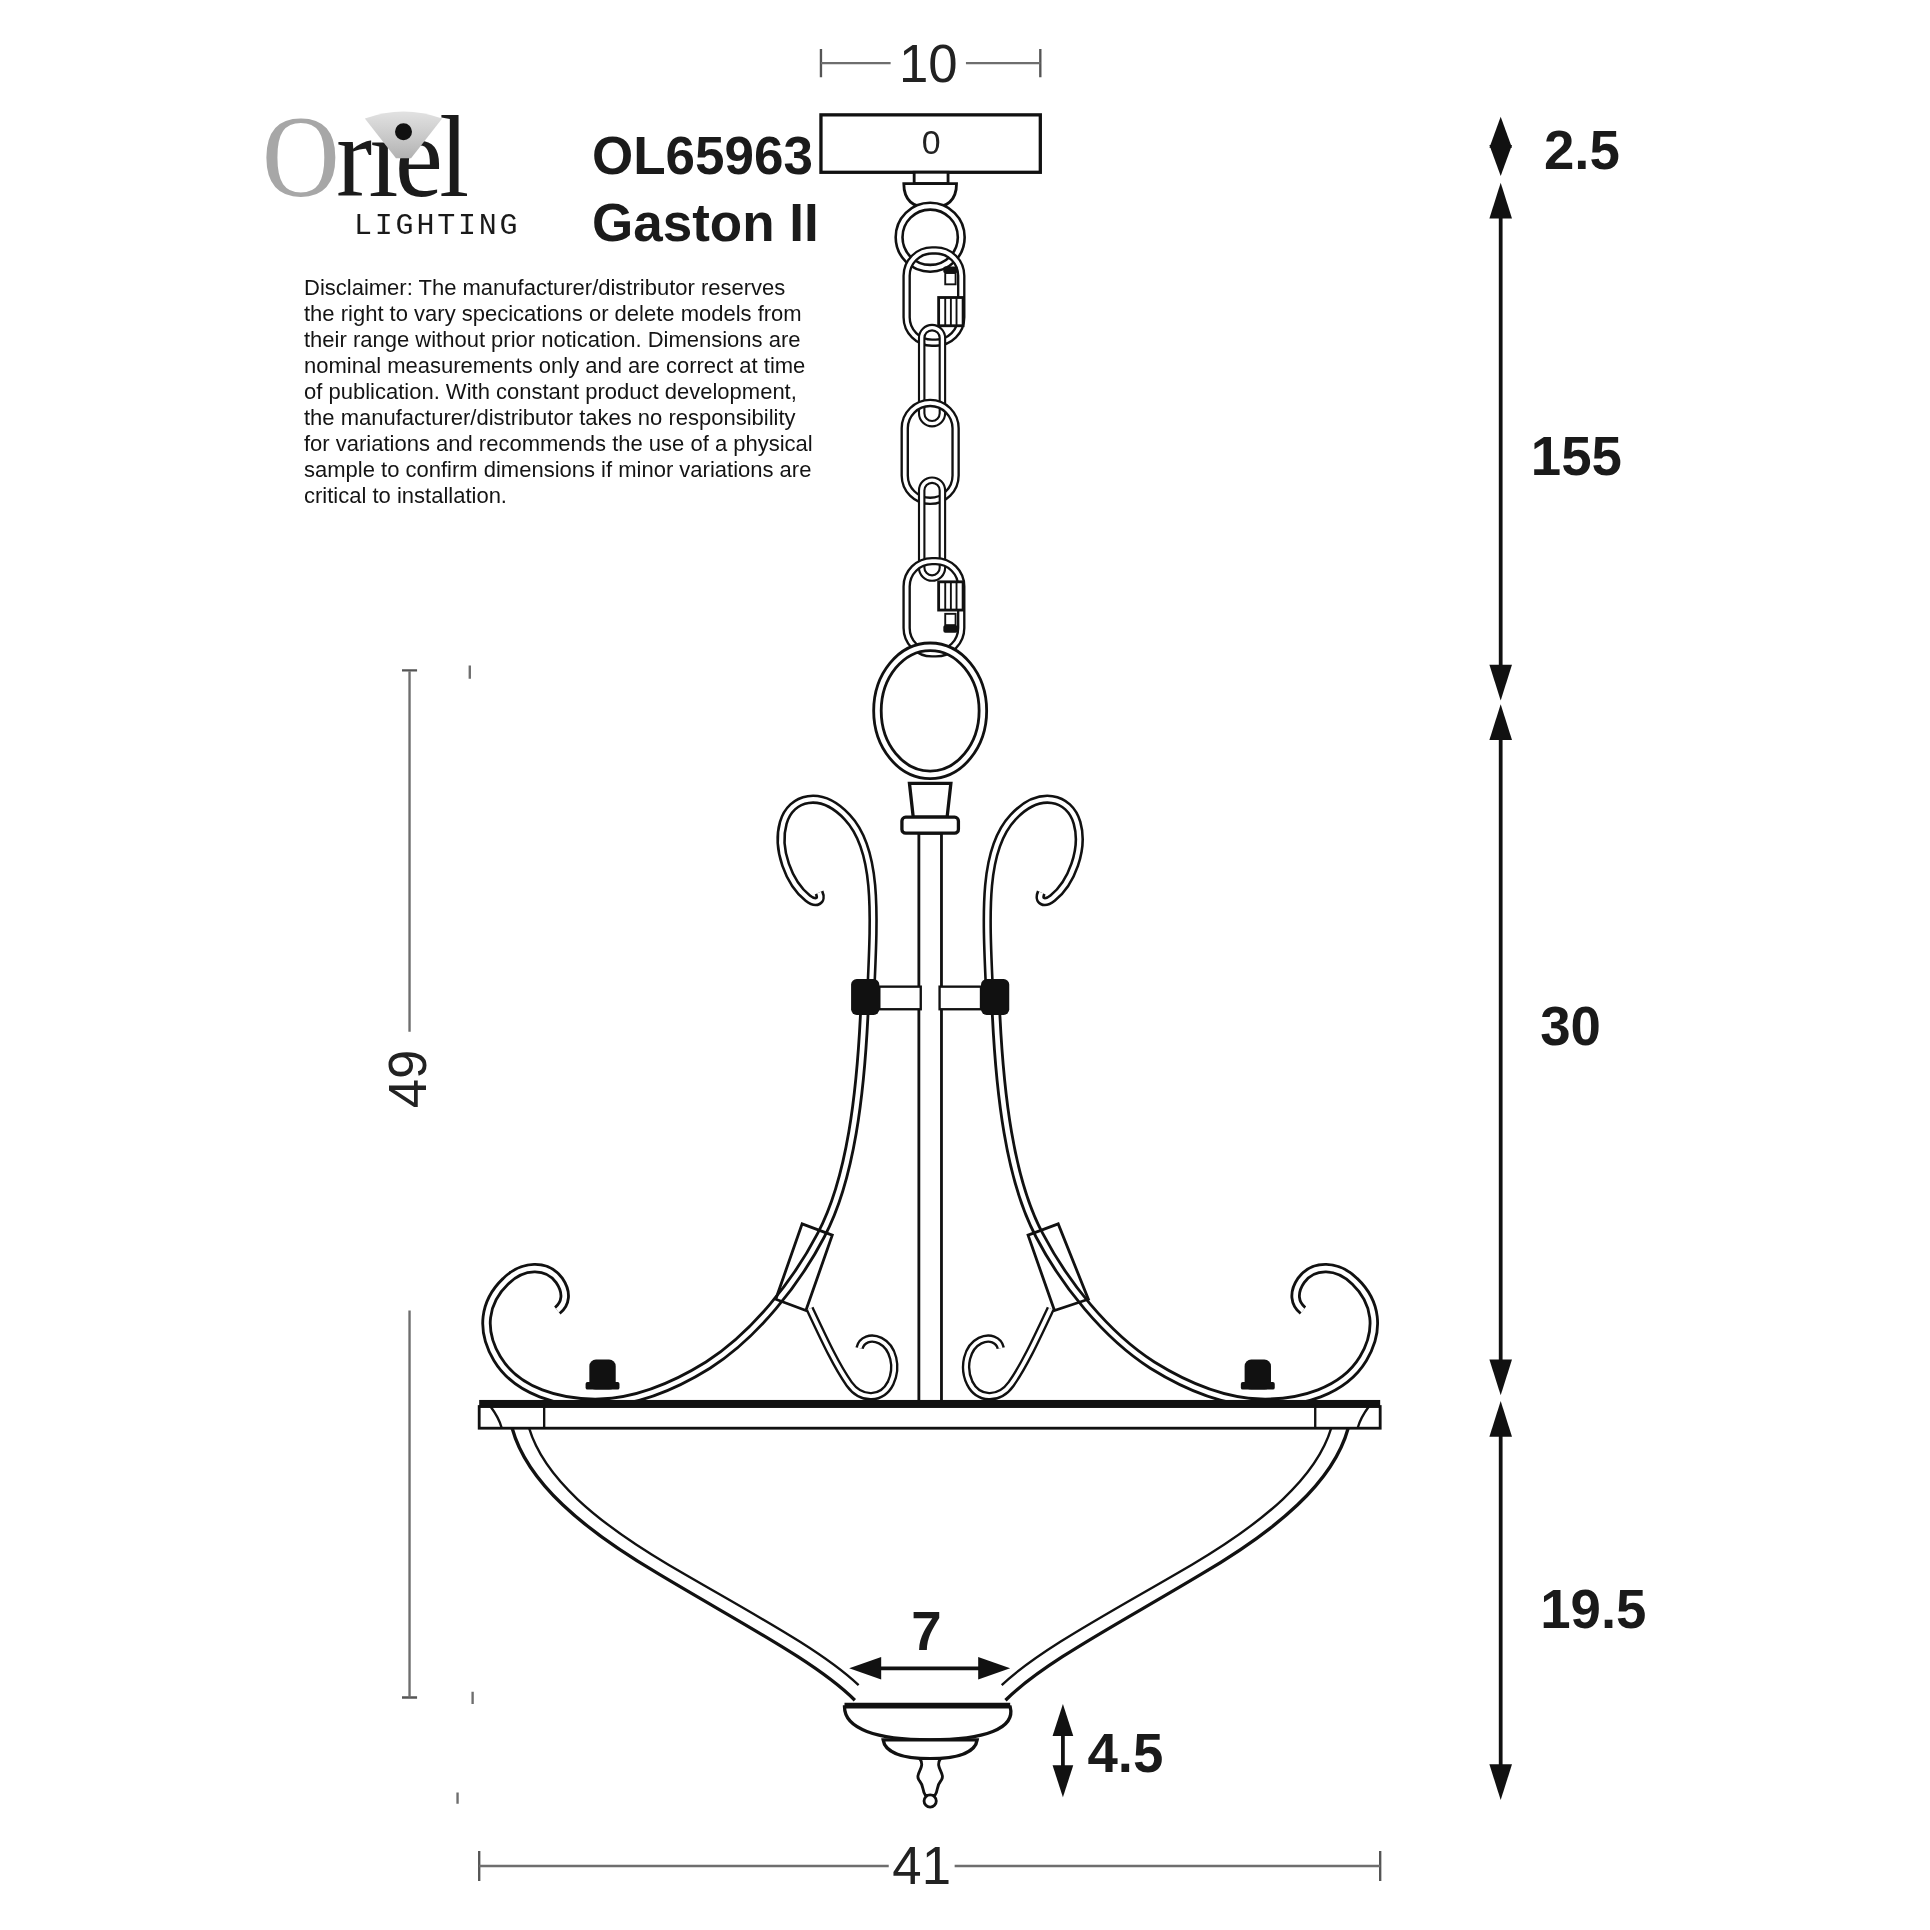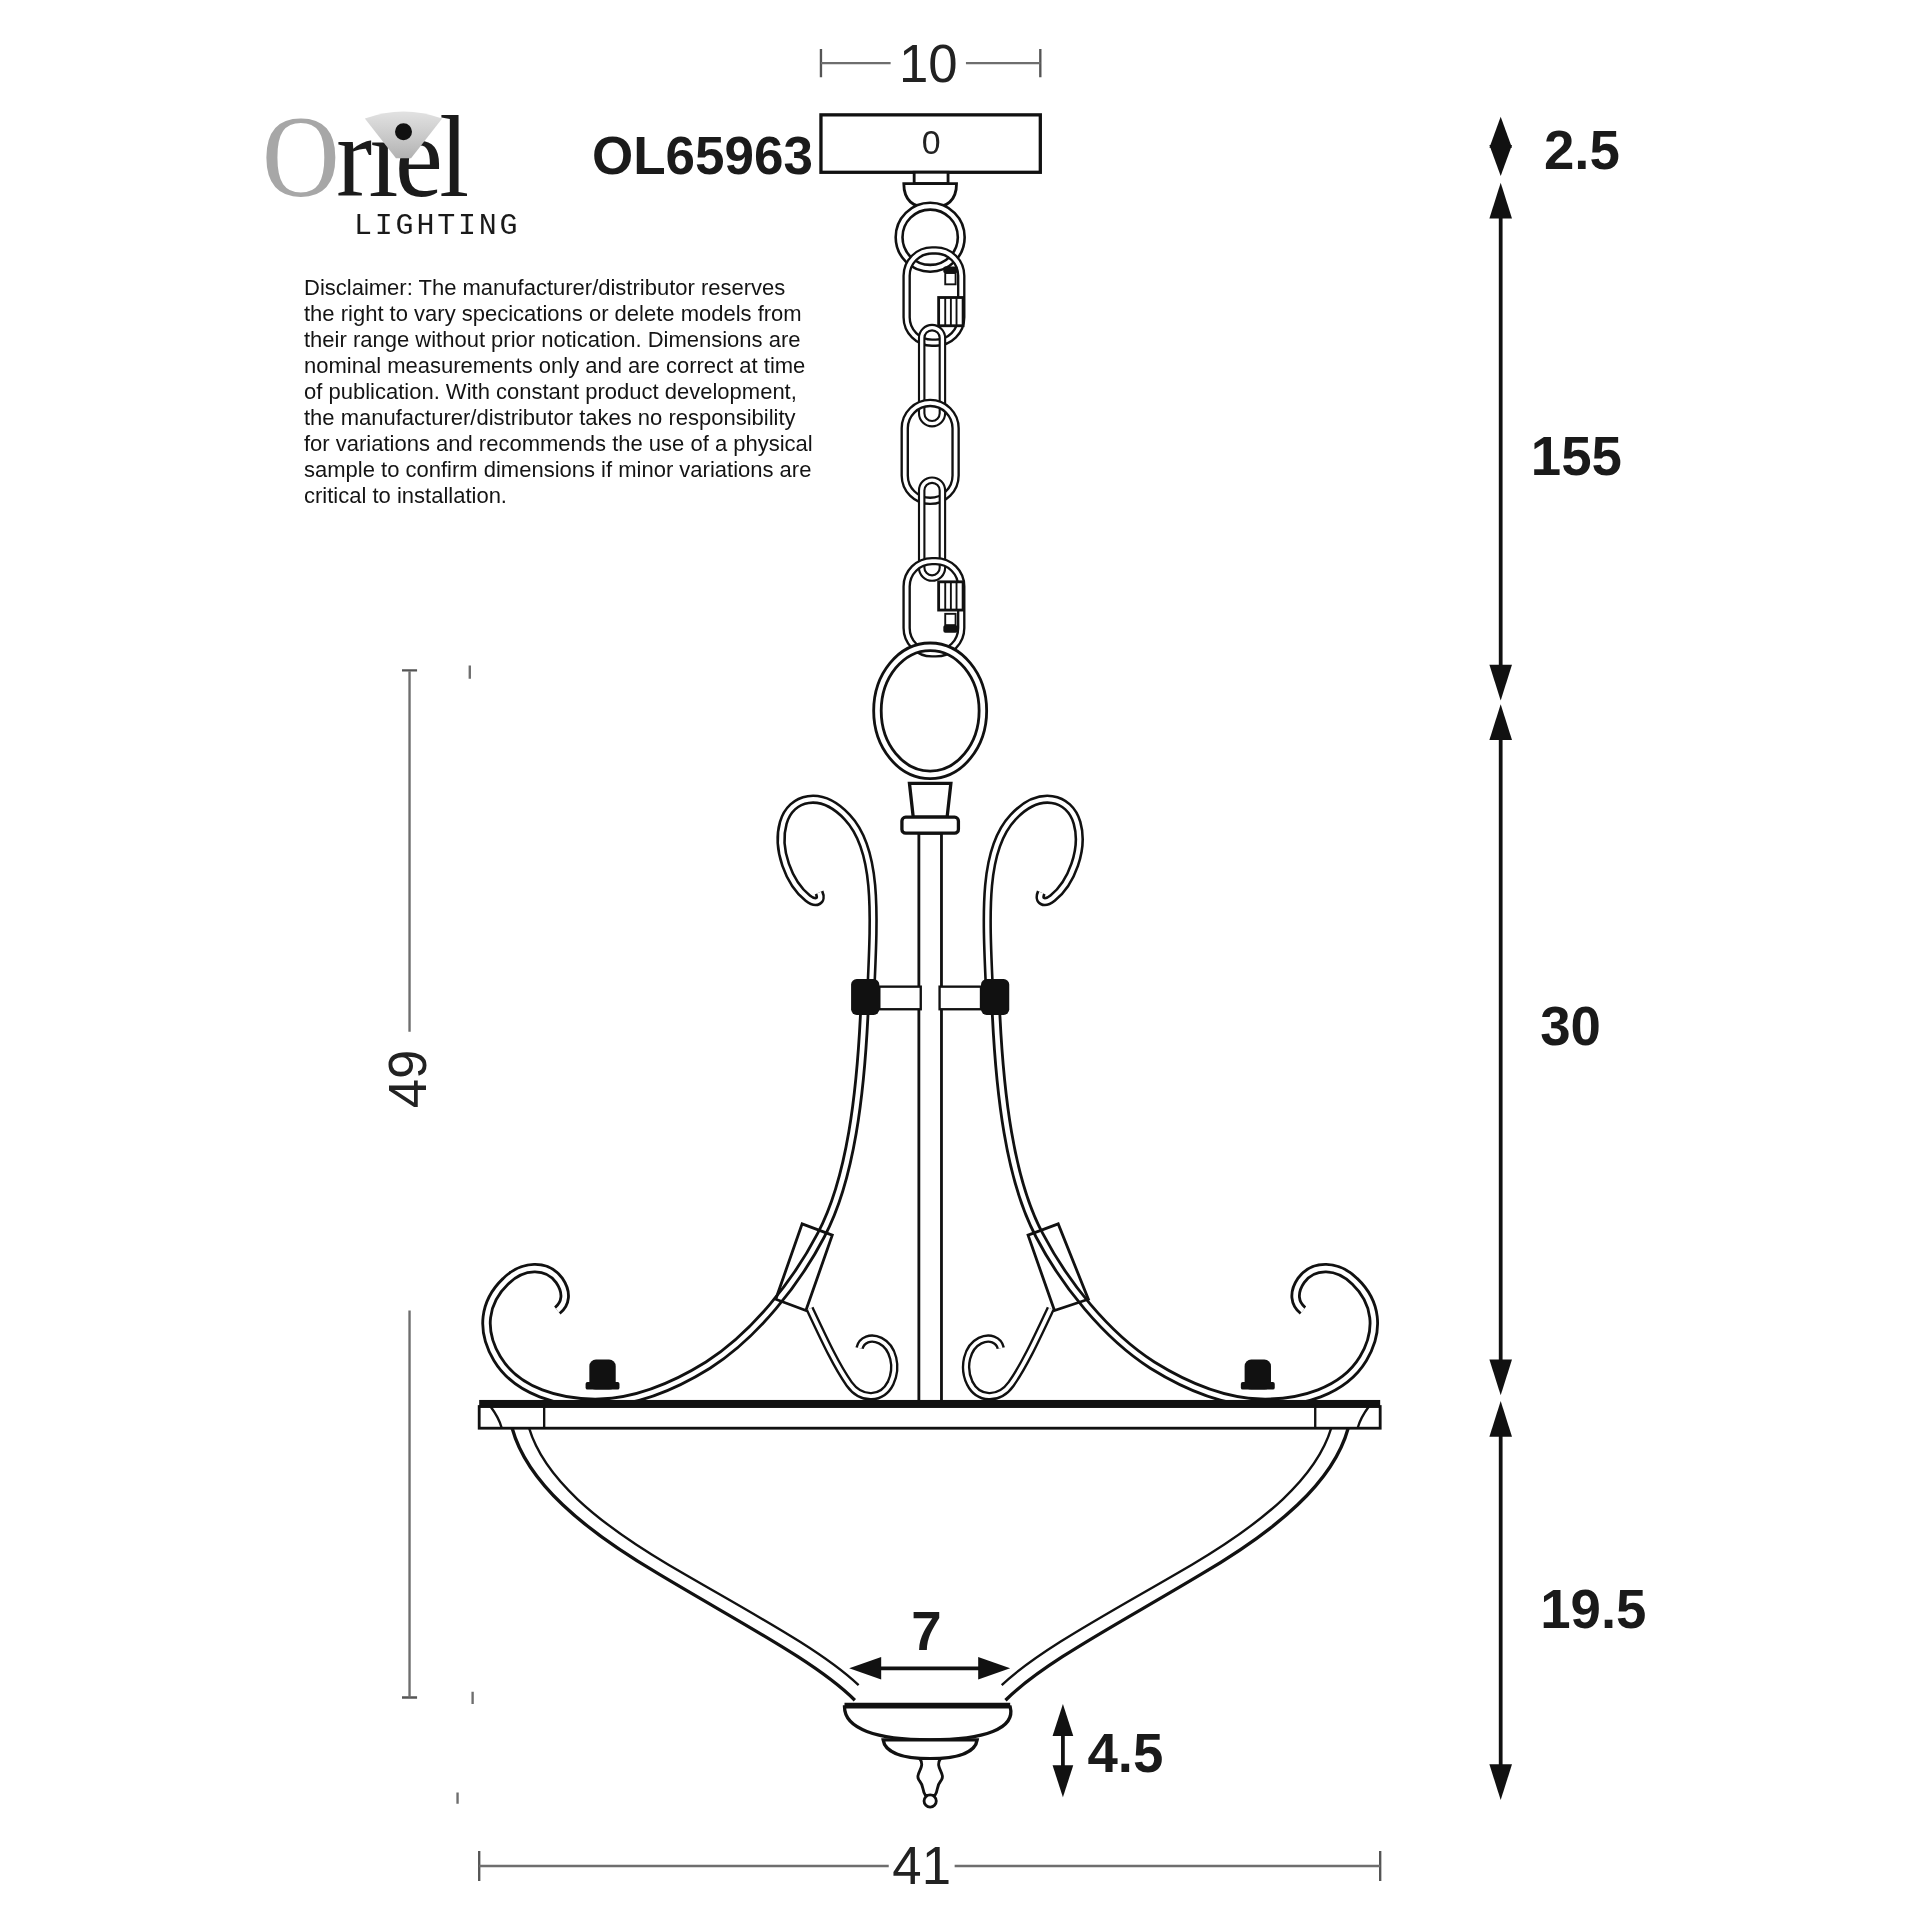--- a/index.html
+++ b/index.html
@@ -53,20 +53,21 @@
       <stop offset="1" stop-color="#b2b2b2"></stop>
     </linearGradient>
   </defs>
   <path d="M3,10 Q44,-5 85,10 L52,52 L36,52 Z" fill="url(#coneGrad)"></path>
   <circle cx="44" cy="24" r="9" fill="#111"></circle>
 </svg>
 <div class="abs logo-sub">LIGHTING</div>
 
 <div class="abs product">
   <div>OL65963</div>
+  <div>Gaston II</div>
 </div>
 
 <div class="abs disclaimer">Disclaimer: The manufacturer/distributor reserves the right to vary specications or delete models from their range without prior notication. Dimensions are nominal measurements only and are correct at time of publication. With constant product development, the manufacturer/distributor takes no responsibility for variations and recommends the use of a physical sample to confirm dimensions if minor variations are critical to installation.</div>
 
 <svg class="draw" width="1930" height="1930" viewBox="0 0 2050 2050">
 
   <defs>
 
     <path id="p-hook" d="M 924,1075 C 928,980 935,905 900,868 C 872,838 840,846 832,874 C 824,902 838,938 858,954 C 867,961 874,957 870,948"></path>
     <path id="p-arm" d="M 918,1077 C 914,1160 904,1252 872,1312 C 846,1362 802,1418 752,1450 C 707,1478 667,1489 637,1490 C 595,1491 549,1478 528,1443 C 510,1413 514,1383 537,1361 C 555,1343 581,1342 594,1360 C 603,1373 601,1385 592,1392"></path>

